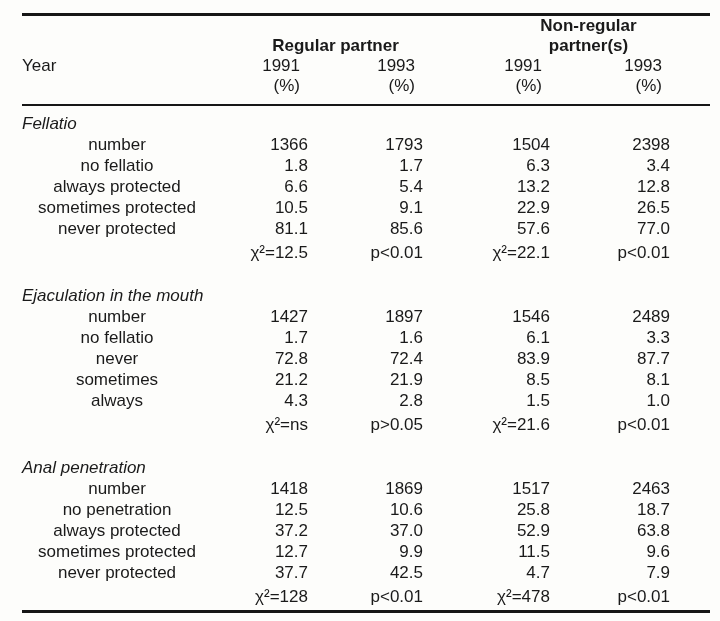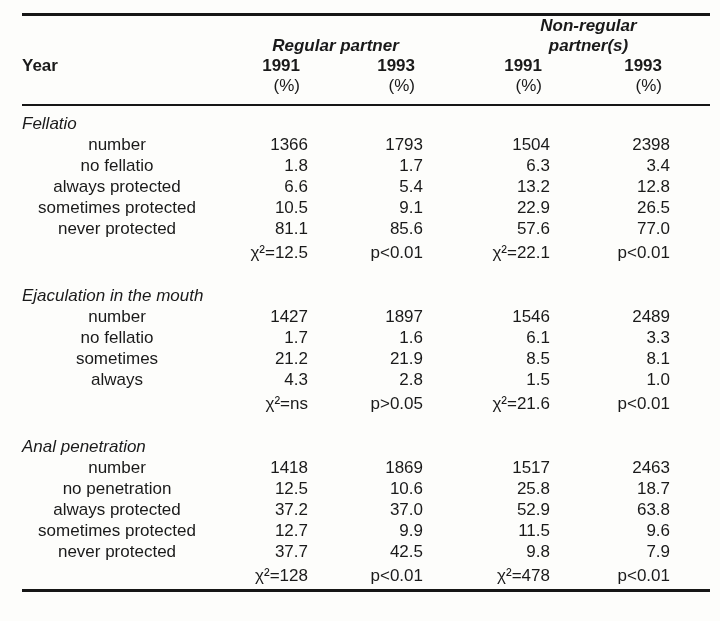--- a/index.html
+++ b/index.html
@@ -34,24 +34,24 @@
   col.c-label  { width: 190px; }
   col.c-v1     { width: 96px; }
   col.c-v2     { width: 115px; }
   col.c-v3     { width: 127px; }
   col.c-v4     { width: 120px; }
   col.c-sp     { width: 40px; }
 
   td { padding: 0; vertical-align: middle; }
 
   
-  tr.groups td { height: 33px; vertical-align: bottom; font-weight: 700; font-style: italic; }
+  tr.groups td { height: 33px; vertical-align: bottom; font-weight: 700; }
   td.group-1 { text-align: center; padding-left: 36px; }
   td.group-2 { text-align: center; padding-left: 84px; }
-  tr.years td { height: 20px; font-weight: 700; }
+  tr.years td { height: 20px; font-weight: 400; }
   tr.pct td { height: 28px; vertical-align: top; }
   tr.pct td { border-bottom: 2px solid #161616; }
   td.yr, td.pc { text-align: right; padding-right: 8px; }
   td.year-label { font-weight: 700; text-align: left; }
 
   
   tr.sec td {
     height: 28px;
     vertical-align: bottom;
     font-style: italic;
@@ -170,20 +170,28 @@
       </tr>
       <tr class="data">
         <td class="lbl">no fellatio</td>
         <td class="num">1.7</td>
         <td class="num">1.6</td>
         <td class="num">6.1</td>
         <td class="num">3.3</td>
         <td></td>
       </tr>
       <tr class="data">
+        <td class="lbl">never</td>
+        <td class="num">72.8</td>
+        <td class="num">72.4</td>
+        <td class="num">83.9</td>
+        <td class="num">87.7</td>
+        <td></td>
+      </tr>
+      <tr class="data">
         <td class="lbl">sometimes</td>
         <td class="num">21.2</td>
         <td class="num">21.9</td>
         <td class="num">8.5</td>
         <td class="num">8.1</td>
         <td></td>
       </tr>
       <tr class="data">
         <td class="lbl">always</td>
         <td class="num">4.3</td>
@@ -235,21 +243,21 @@
         <td class="num">12.7</td>
         <td class="num">9.9</td>
         <td class="num">11.5</td>
         <td class="num">9.6</td>
         <td></td>
       </tr>
       <tr class="data">
         <td class="lbl">never protected</td>
         <td class="num">37.7</td>
         <td class="num">42.5</td>
-        <td class="num">9.8</td>
+        <td class="num">4.7</td>
         <td class="num">7.9</td>
         <td></td>
       </tr>
       <tr class="stats">
         <td></td>
         <td class="num">χ²=128</td>
         <td class="num">p&lt;0.01</td>
         <td class="num">χ²=478</td>
         <td class="num">p&lt;0.01</td>
         <td></td>

